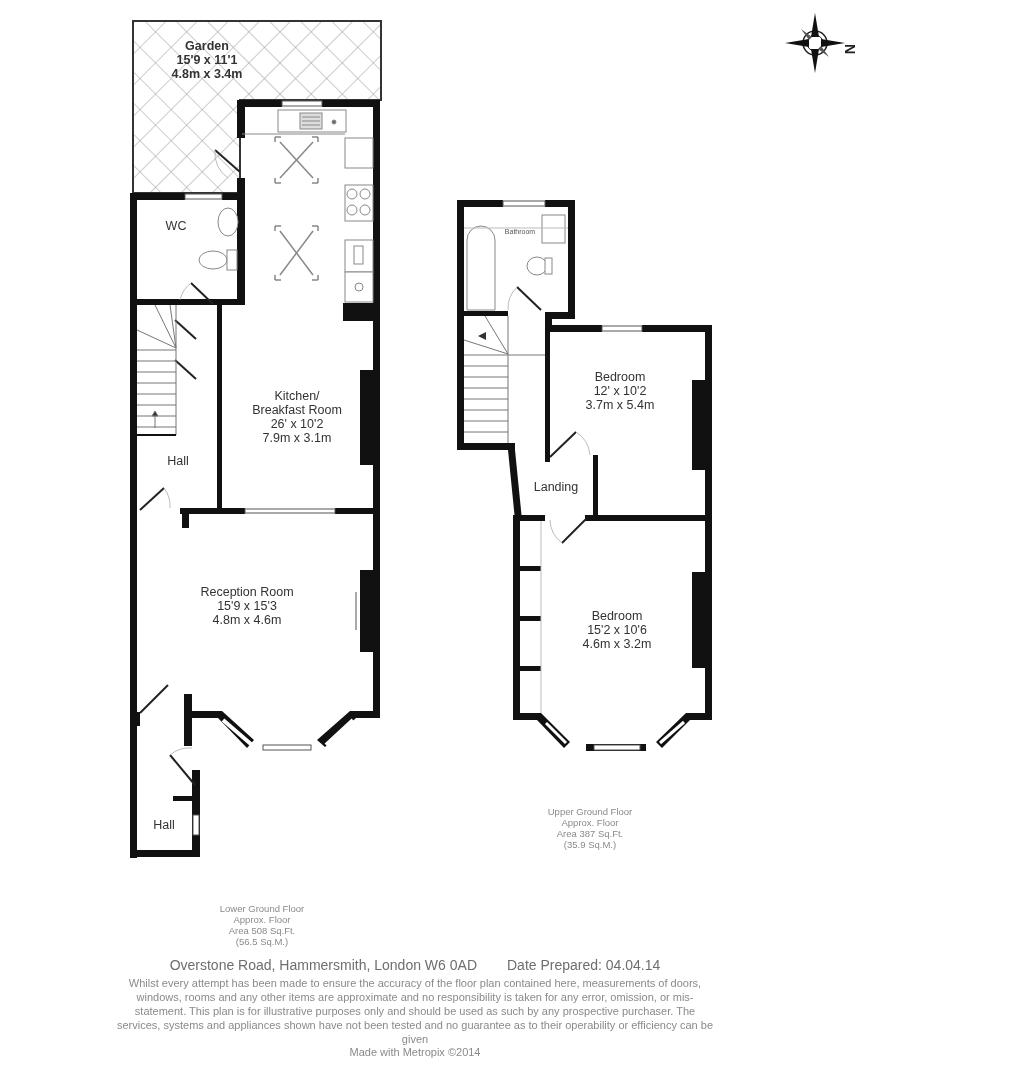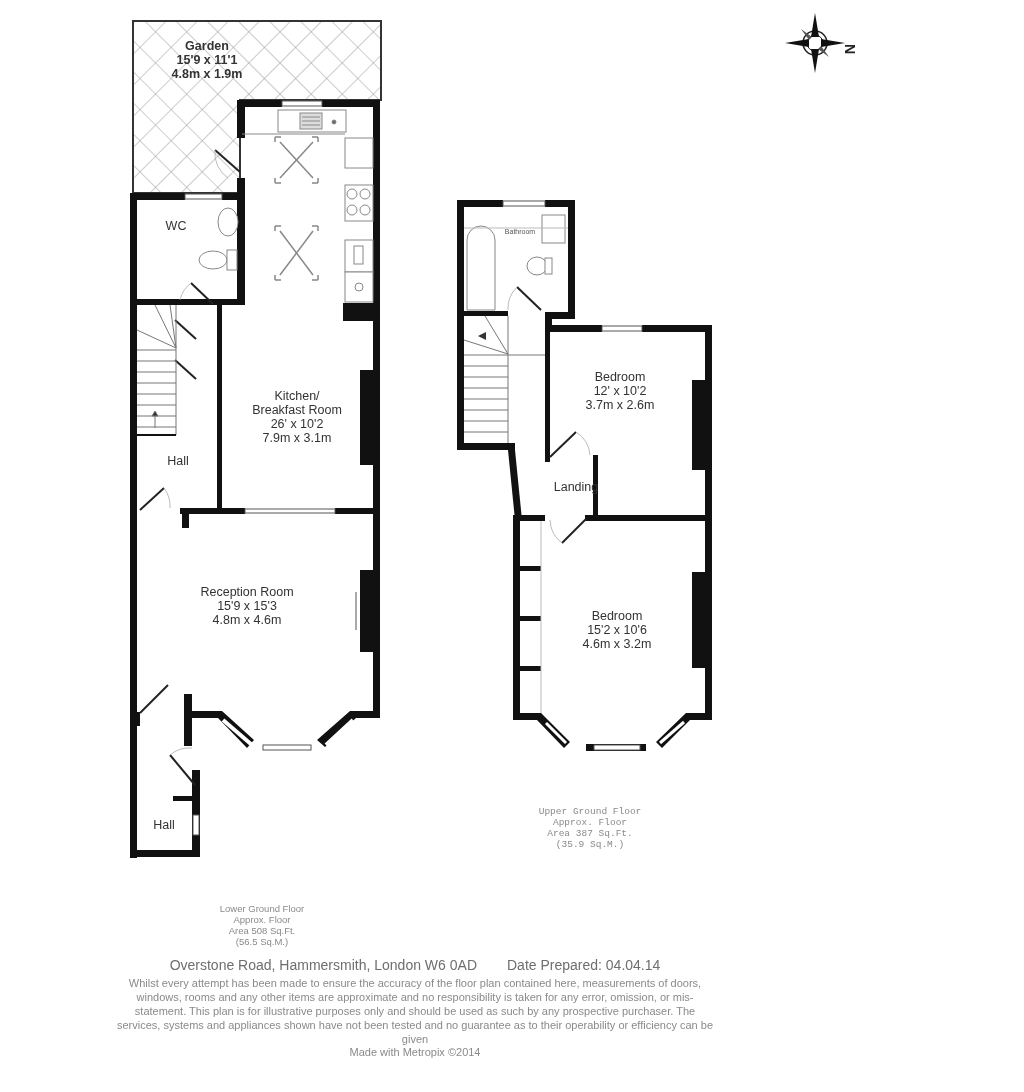--- a/index.html
+++ b/index.html
@@ -223,21 +223,21 @@
     <polygon points="-14,-14 -3,-6 -6,-3" fill="#555"></polygon>
     <polygon points="14,14 3,6 6,3" fill="#555"></polygon>
   </g>
 </svg>
 
 <span class="compass-n">N</span>
 
 <div class="room-label" style="left:207px; top:39px;font-weight:bold;">
   <div>Garden</div>
   <div>15'9 x 11'1</div>
-  <div>4.8m x 1.9m</div>
+  <div>4.8m x 3.4m</div>
 </div>
 <div class="room-label" style="left:176px; top:219px;">
   <div>WC</div>
 </div>
 <div class="room-label" style="left:297px; top:389px;">
   <div>Kitchen/</div>
   <div>Breakfast Room</div>
   <div>26' x 10'2</div>
   <div>7.9m x 3.1m</div>
 </div>
@@ -252,32 +252,32 @@
 <div class="room-label" style="left:164px; top:818px;">
   <div>Hall</div>
 </div>
 
 <div class="room-label small" style="left:520px; top:228px;">
   <div>Bathroom</div>
 </div>
 <div class="room-label" style="left:620px; top:370px;">
   <div>Bedroom</div>
   <div>12' x 10'2</div>
-  <div>3.7m x 2.6m</div>
-</div>
-<div class="room-label" style="left:576px; top:480px;">
+  <div>3.7m x 5.4m</div>
+</div>
+<div class="room-label" style="left:556px; top:480px;">
   <div>Landing</div>
 </div>
 <div class="room-label" style="left:617px; top:609px;">
   <div>Bedroom</div>
   <div>15'2 x 10'6</div>
   <div>4.6m x 3.2m</div>
 </div>
 
-<div class="area-note" style="left:590px; top:806px;font-family:Liberation Mono, monospace;">
+<div class="area-note" style="left:590px; top:806px;">
   <div>Upper Ground Floor</div>
   <div>Approx. Floor</div>
   <div>Area 387 Sq.Ft.</div>
   <div>(35.9 Sq.M.)</div>
 </div>
 <div class="area-note" style="left:262px; top:903px;">
   <div>Lower Ground Floor</div>
   <div>Approx. Floor</div>
   <div>Area 508 Sq.Ft.</div>
   <div>(56.5 Sq.M.)</div>

